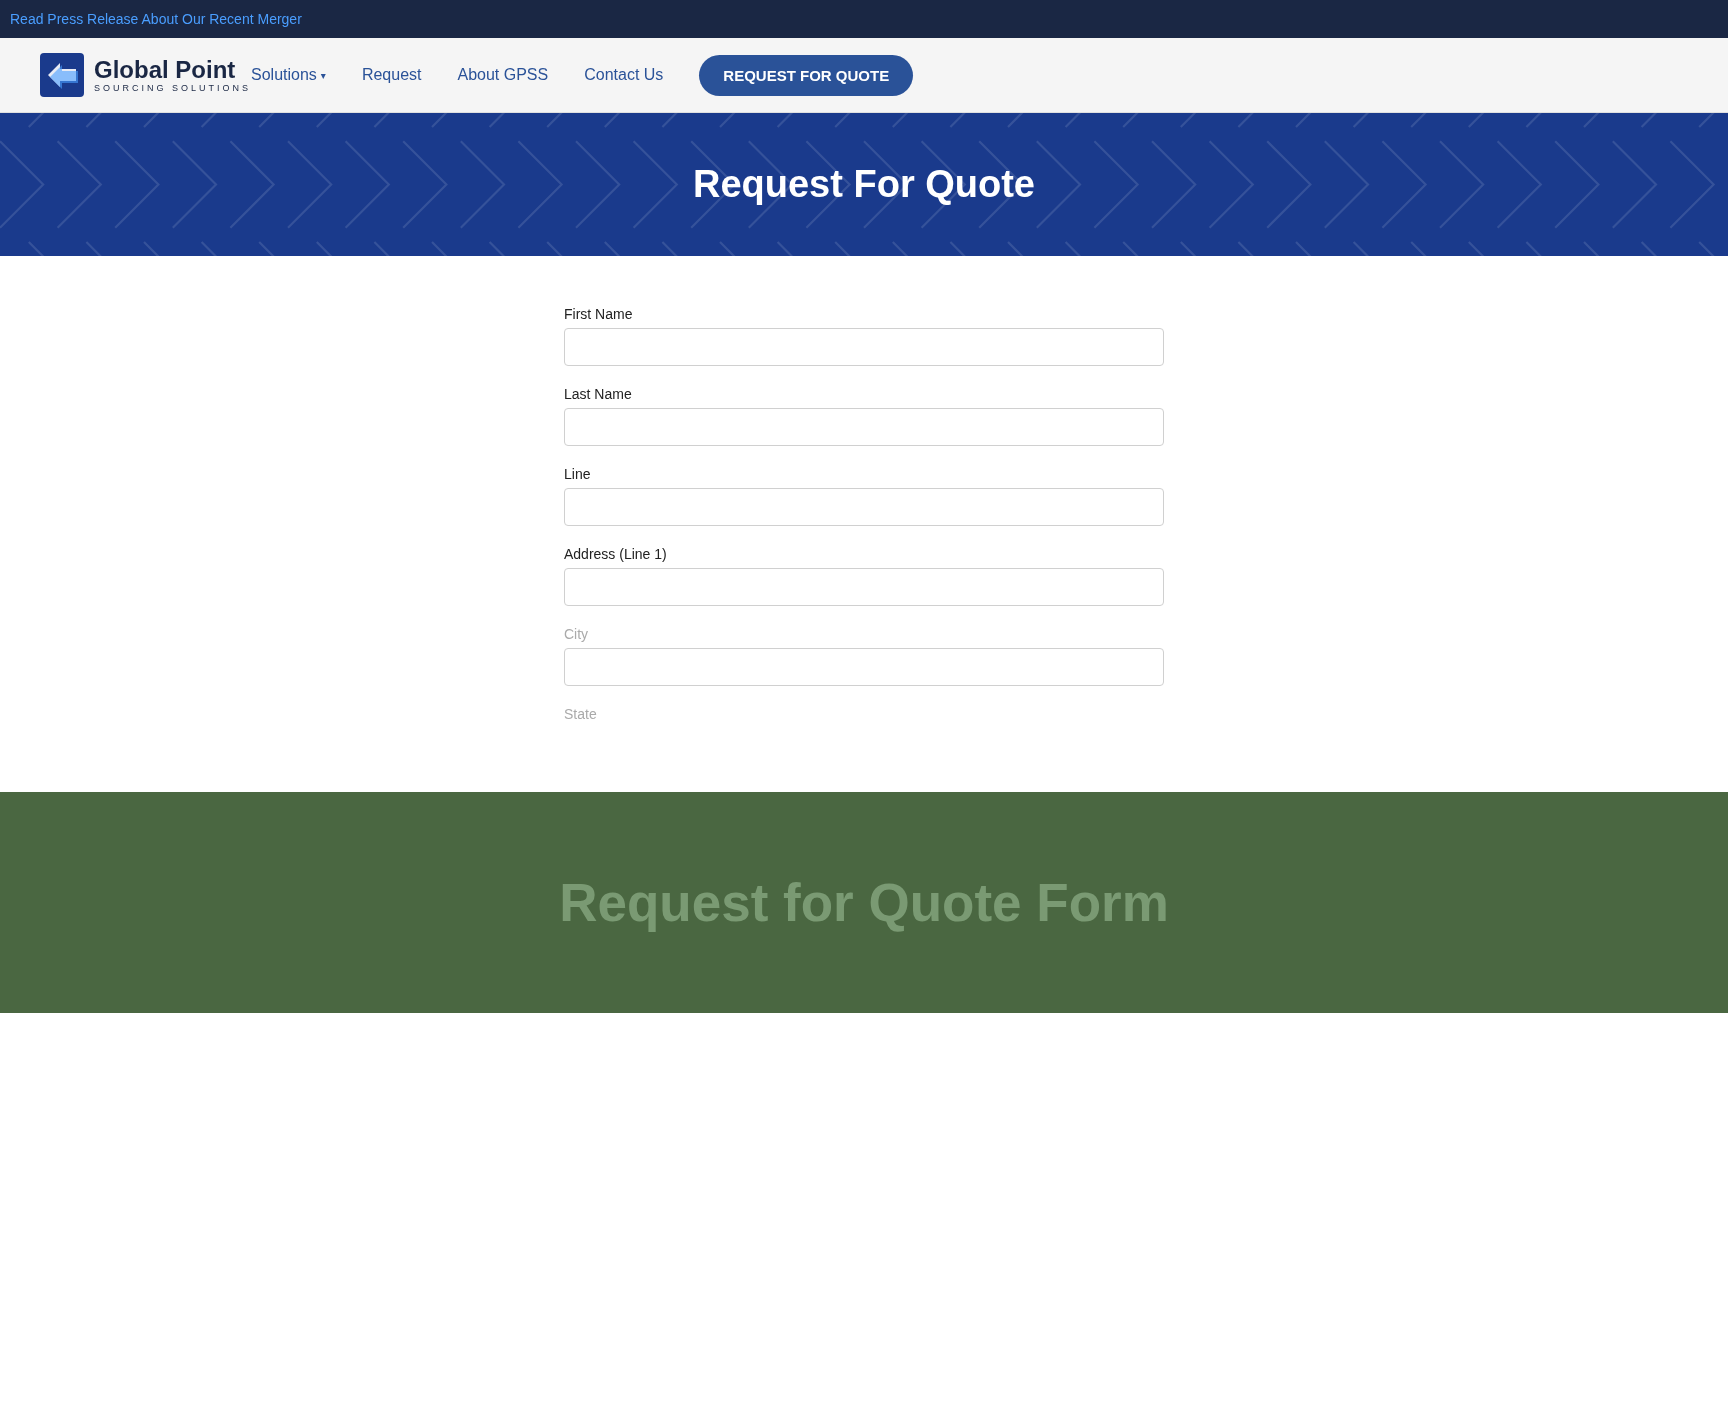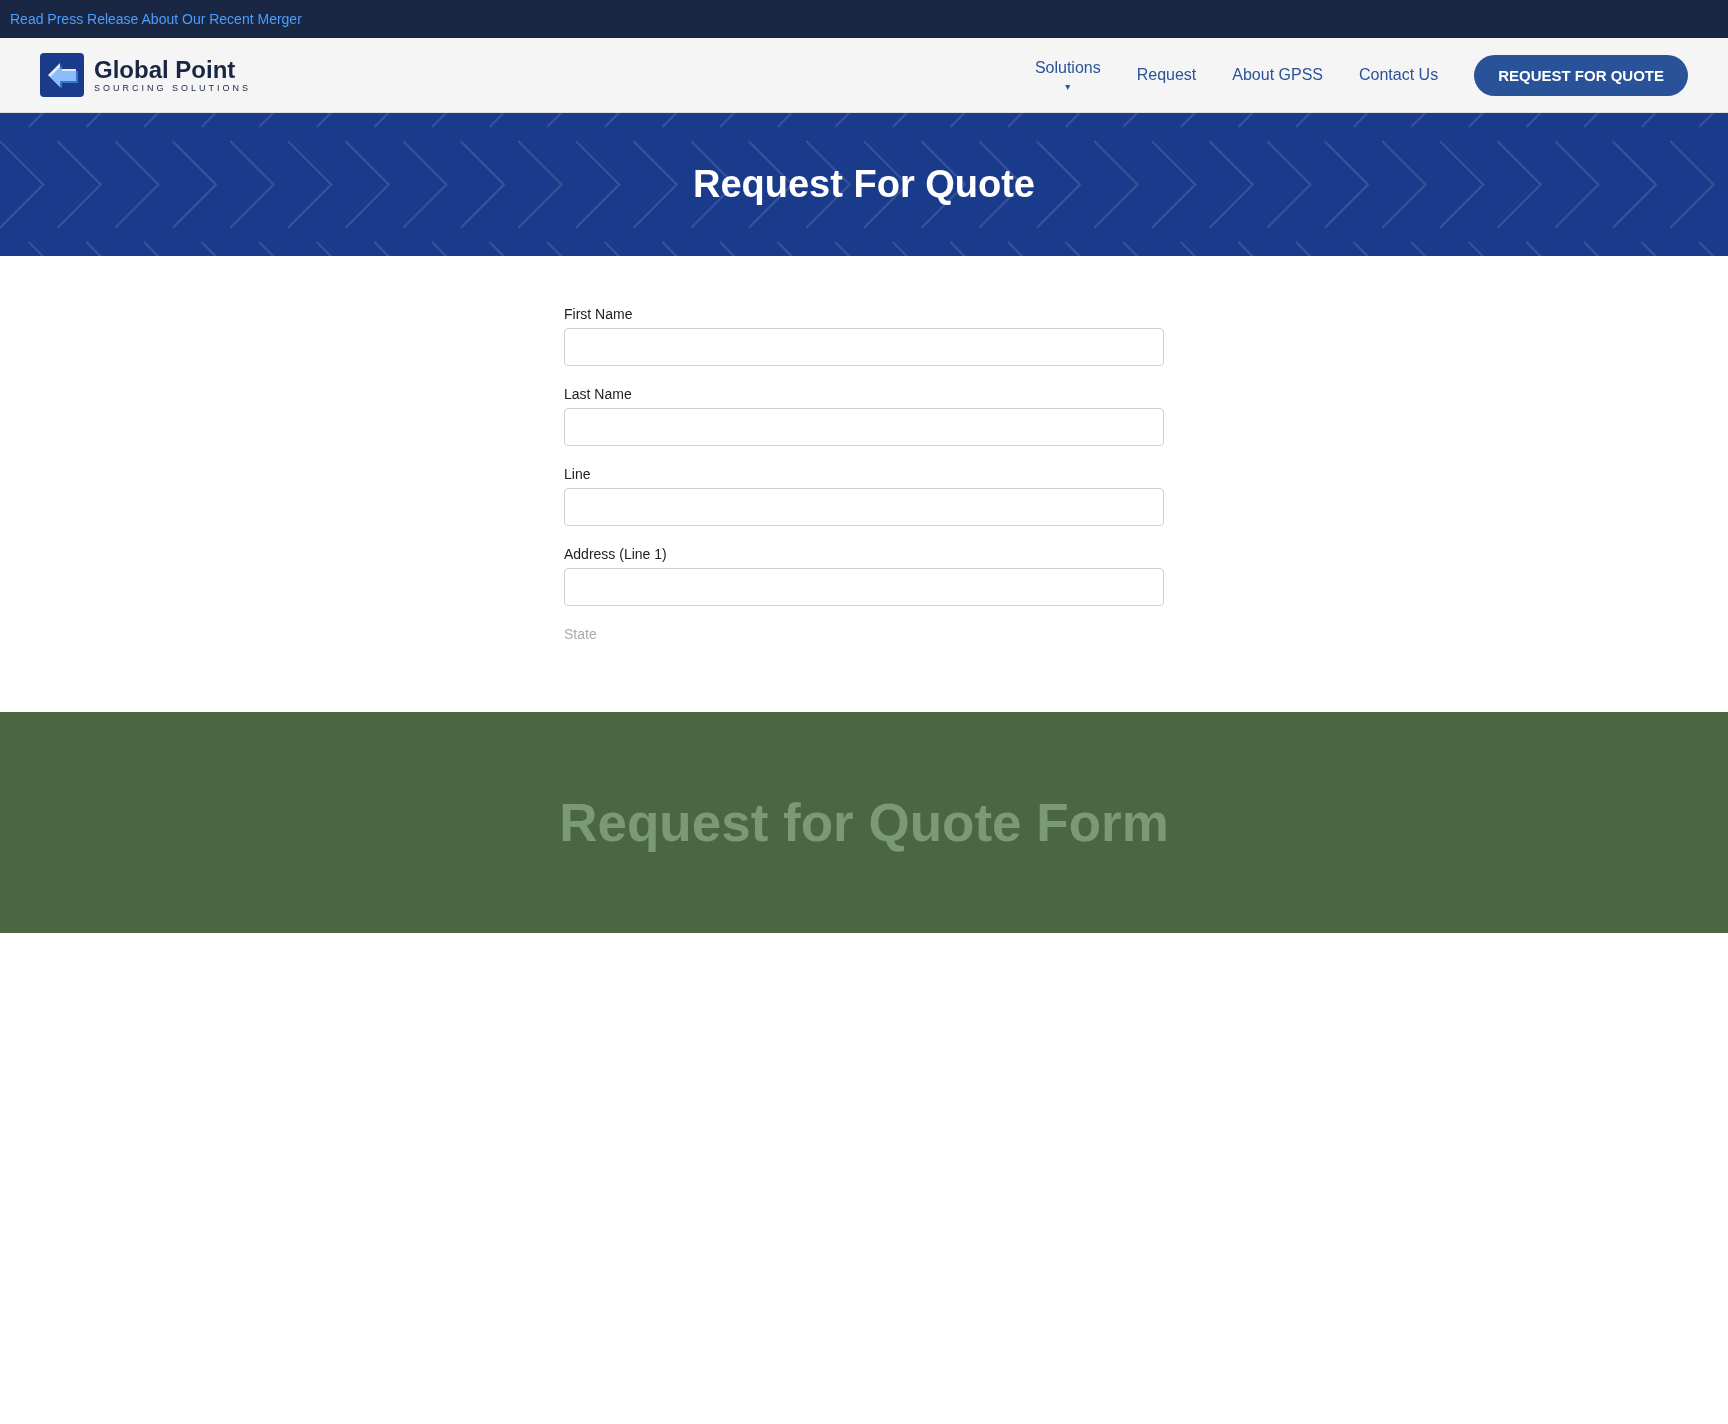--- a/index.html
+++ b/index.html
@@ -15,21 +15,20 @@
       color: #4a9eff;
       text-decoration: none;
       font-size: 14px;
     }
 
     
     .nav {
       background: #f5f5f5;
       display: flex;
       align-items: center;
-      justify-content: space-between;
       padding: 0 40px;
       height: 75px;
       border-bottom: 1px solid #e0e0e0;
     }
     .nav-logo {
       display: flex;
       align-items: center;
       gap: 10px;
     }
     .logo-icon {
@@ -61,21 +60,20 @@
       color: #2a5298;
       text-decoration: none;
       font-size: 16px;
       font-weight: 400;
       cursor: pointer;
     }
     .nav-link-dropdown {
       display: flex;
       align-items: center;
       gap: 4px;
-      flex-direction: column;
     }
     .chevron-down {
       font-size: 10px;
     }
     .nav-cta {
       background: #2a5298;
       color: #fff;
       border: none;
       border-radius: 50px;
       padding: 12px 24px;
@@ -319,20 +317,24 @@
       <label class="form-label">Line</label>
       <input class="form-input" type="email" style="">
     </div>
 
     <div class="form-group">
       <label class="form-label">Address (Line 1)</label>
       <input class="form-input" type="text" style="">
     </div>
 
 
+    <div class="form-group">
+      <label class="form-label form-label-light">City</label>
+      <input class="form-input" type="text" style="">
+    </div>
 
     <div class="form-group">
       <label class="form-label form-label-light">State</label>
     </div>
 
   </div>
 </section>
 
 <section class="footer-section">
   <h2 class="footer-title">Request for Quote Form</h2>

